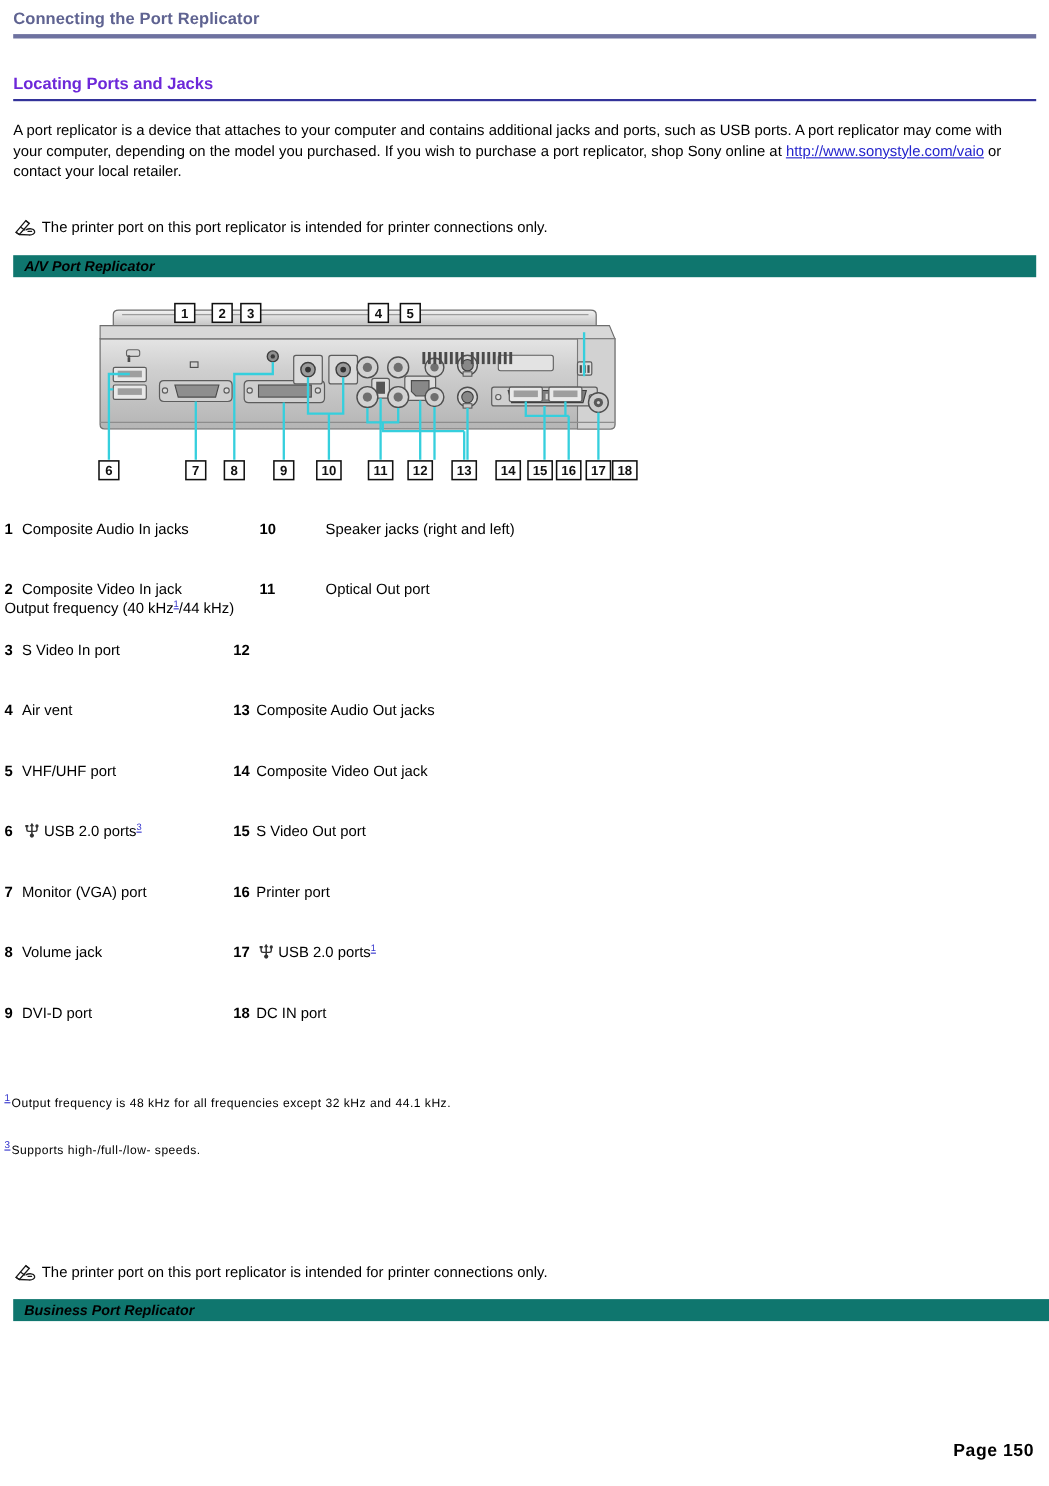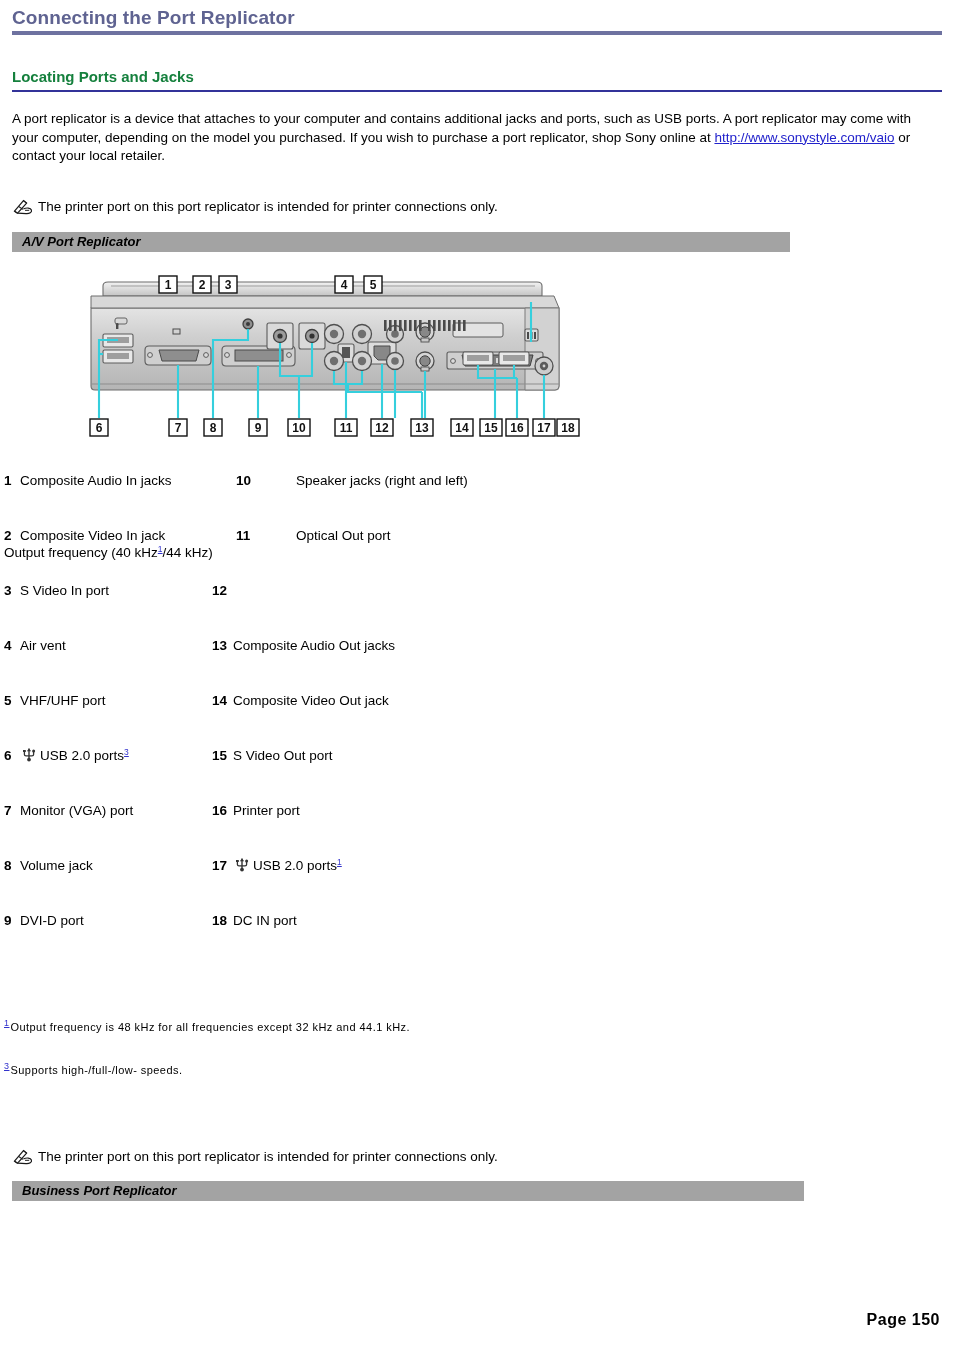--- a/index.html
+++ b/index.html
@@ -17,21 +17,21 @@
   }
 
   
   .page-title-wrap {
     position: absolute;
     left: 12px;
     top: 8px;
     width: 930px;
   }
   .page-title {
-    font-size: 19px;
+    font-size: 15px;
     font-weight: bold;
     color: #5f6391;
     letter-spacing: 0.1px;
     line-height: 20px;
     display: inline-block;
   }
   .title-rule {
     position: absolute;
     left: 12px;
     top: 31px;
@@ -40,21 +40,21 @@
     background: #6e72a0;
   }
 
   
   .section-heading {
     position: absolute;
     left: 12px;
     top: 68px;
     font-size: 15px;
     font-weight: bold;
-    color: #15803d;
+    color: #6d28d9;
     line-height: 18px;
   }
   .section-rule {
     position: absolute;
     left: 12px;
     top: 90px;
     width: 930px;
     height: 2px;
     background: #333399;
   }
@@ -90,23 +90,23 @@
     height: 17px;
     vertical-align: -3px;
     margin-right: 4px;
   }
   .note-text { vertical-align: 1px; }
 
   
   .band {
     position: absolute;
     left: 12px;
-    width: 778px;
+    width: 930px;
     height: 20px;
-    background: #a3a3a3;
+    background: #0f766e;
   }
   .band-label {
     position: absolute;
     left: 10px;
     top: 2px;
     font-size: 13px;
     font-weight: bold;
     font-style: italic;
     color: #000;
     line-height: 16px;
@@ -173,21 +173,21 @@
     width: 16px;
     height: 15px;
     vertical-align: -2px;
     margin: 0 3px 0 1px;
   }
 
   
   .footnotes {
     position: absolute;
     left: 4px;
-    top: 1020px;
+    top: 996px;
     width: 930px;
   }
   .footnote {
     position: relative;
     font-size: 11px;
     line-height: 15px;
     letter-spacing: 0.45px;
     white-space: nowrap;
     height: 43px;
   }

